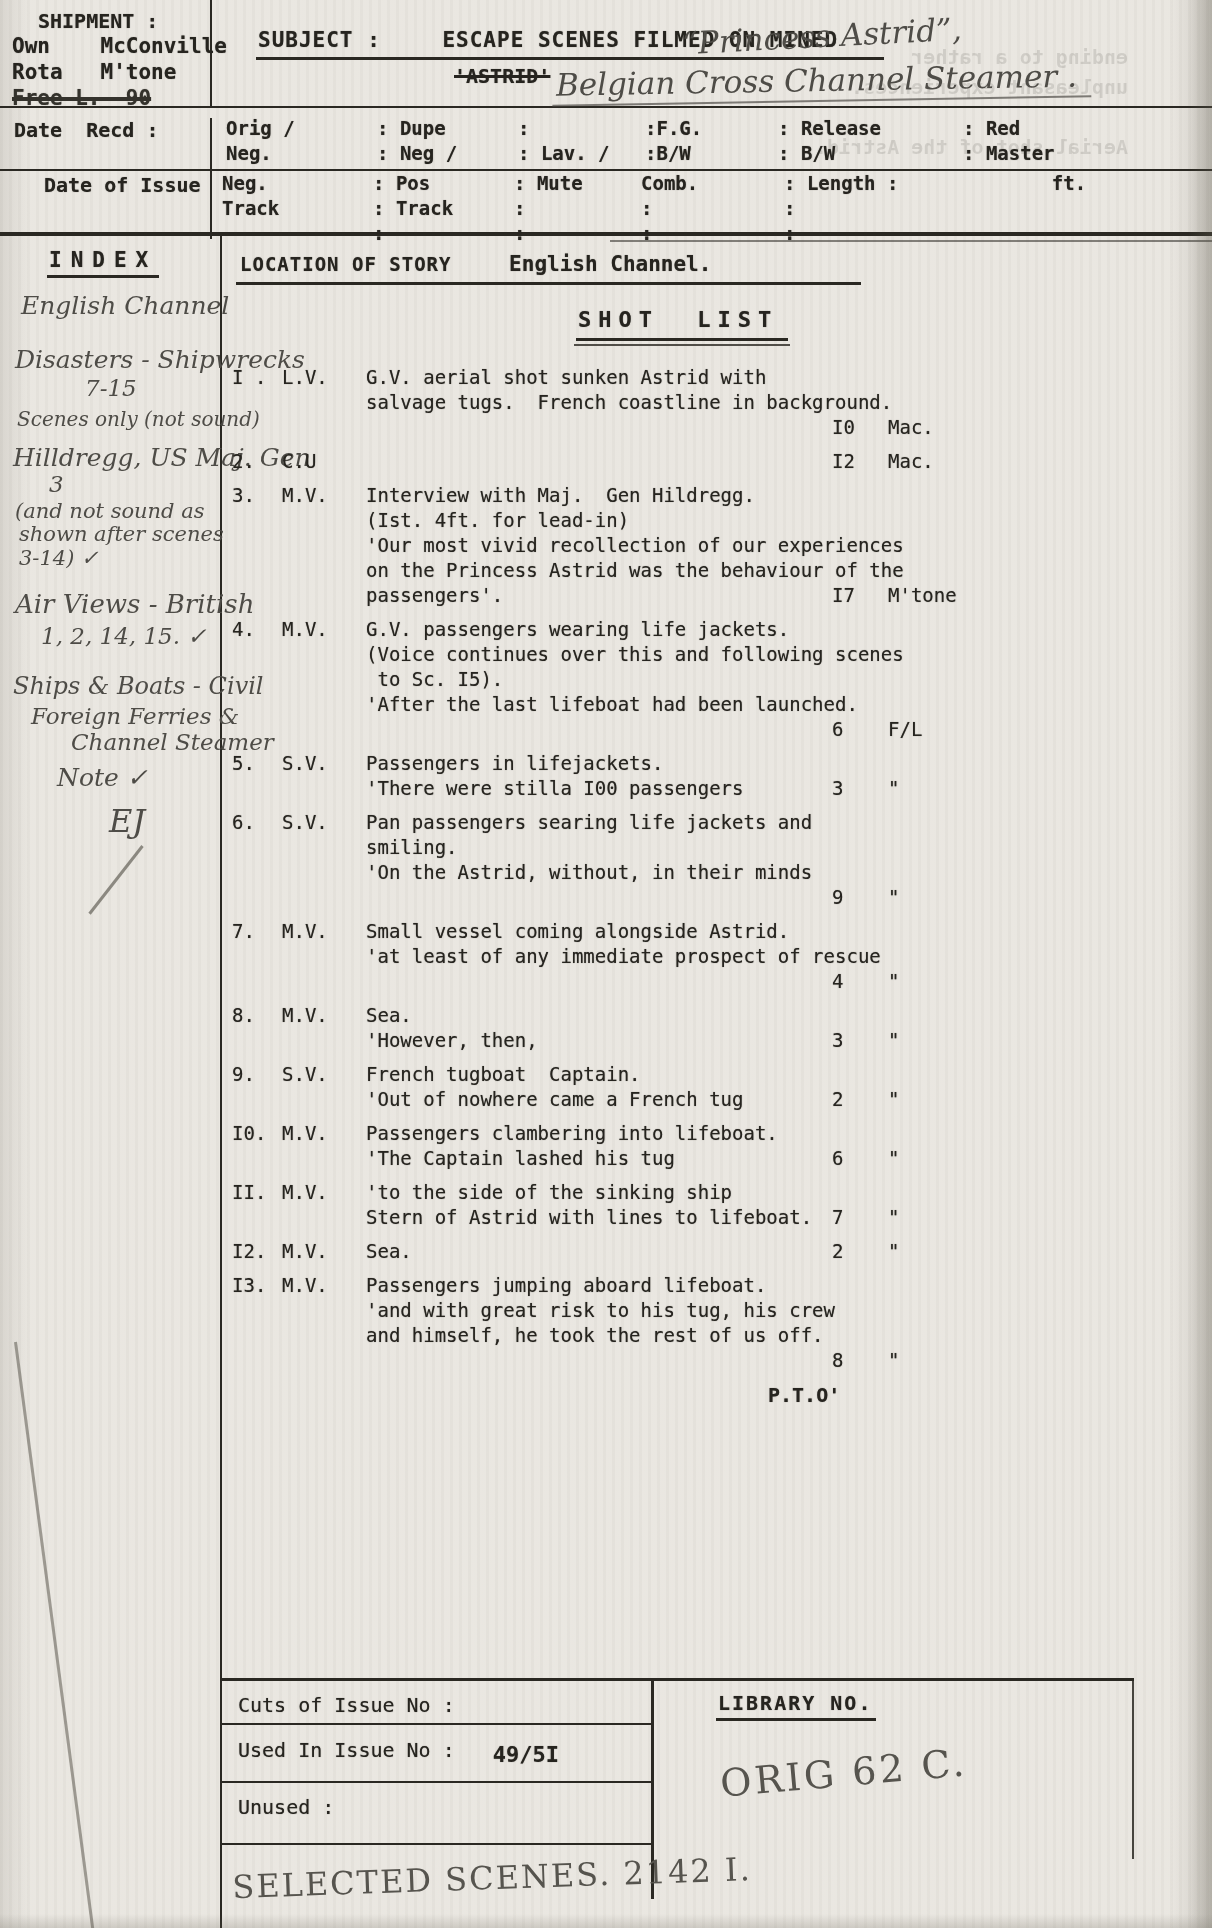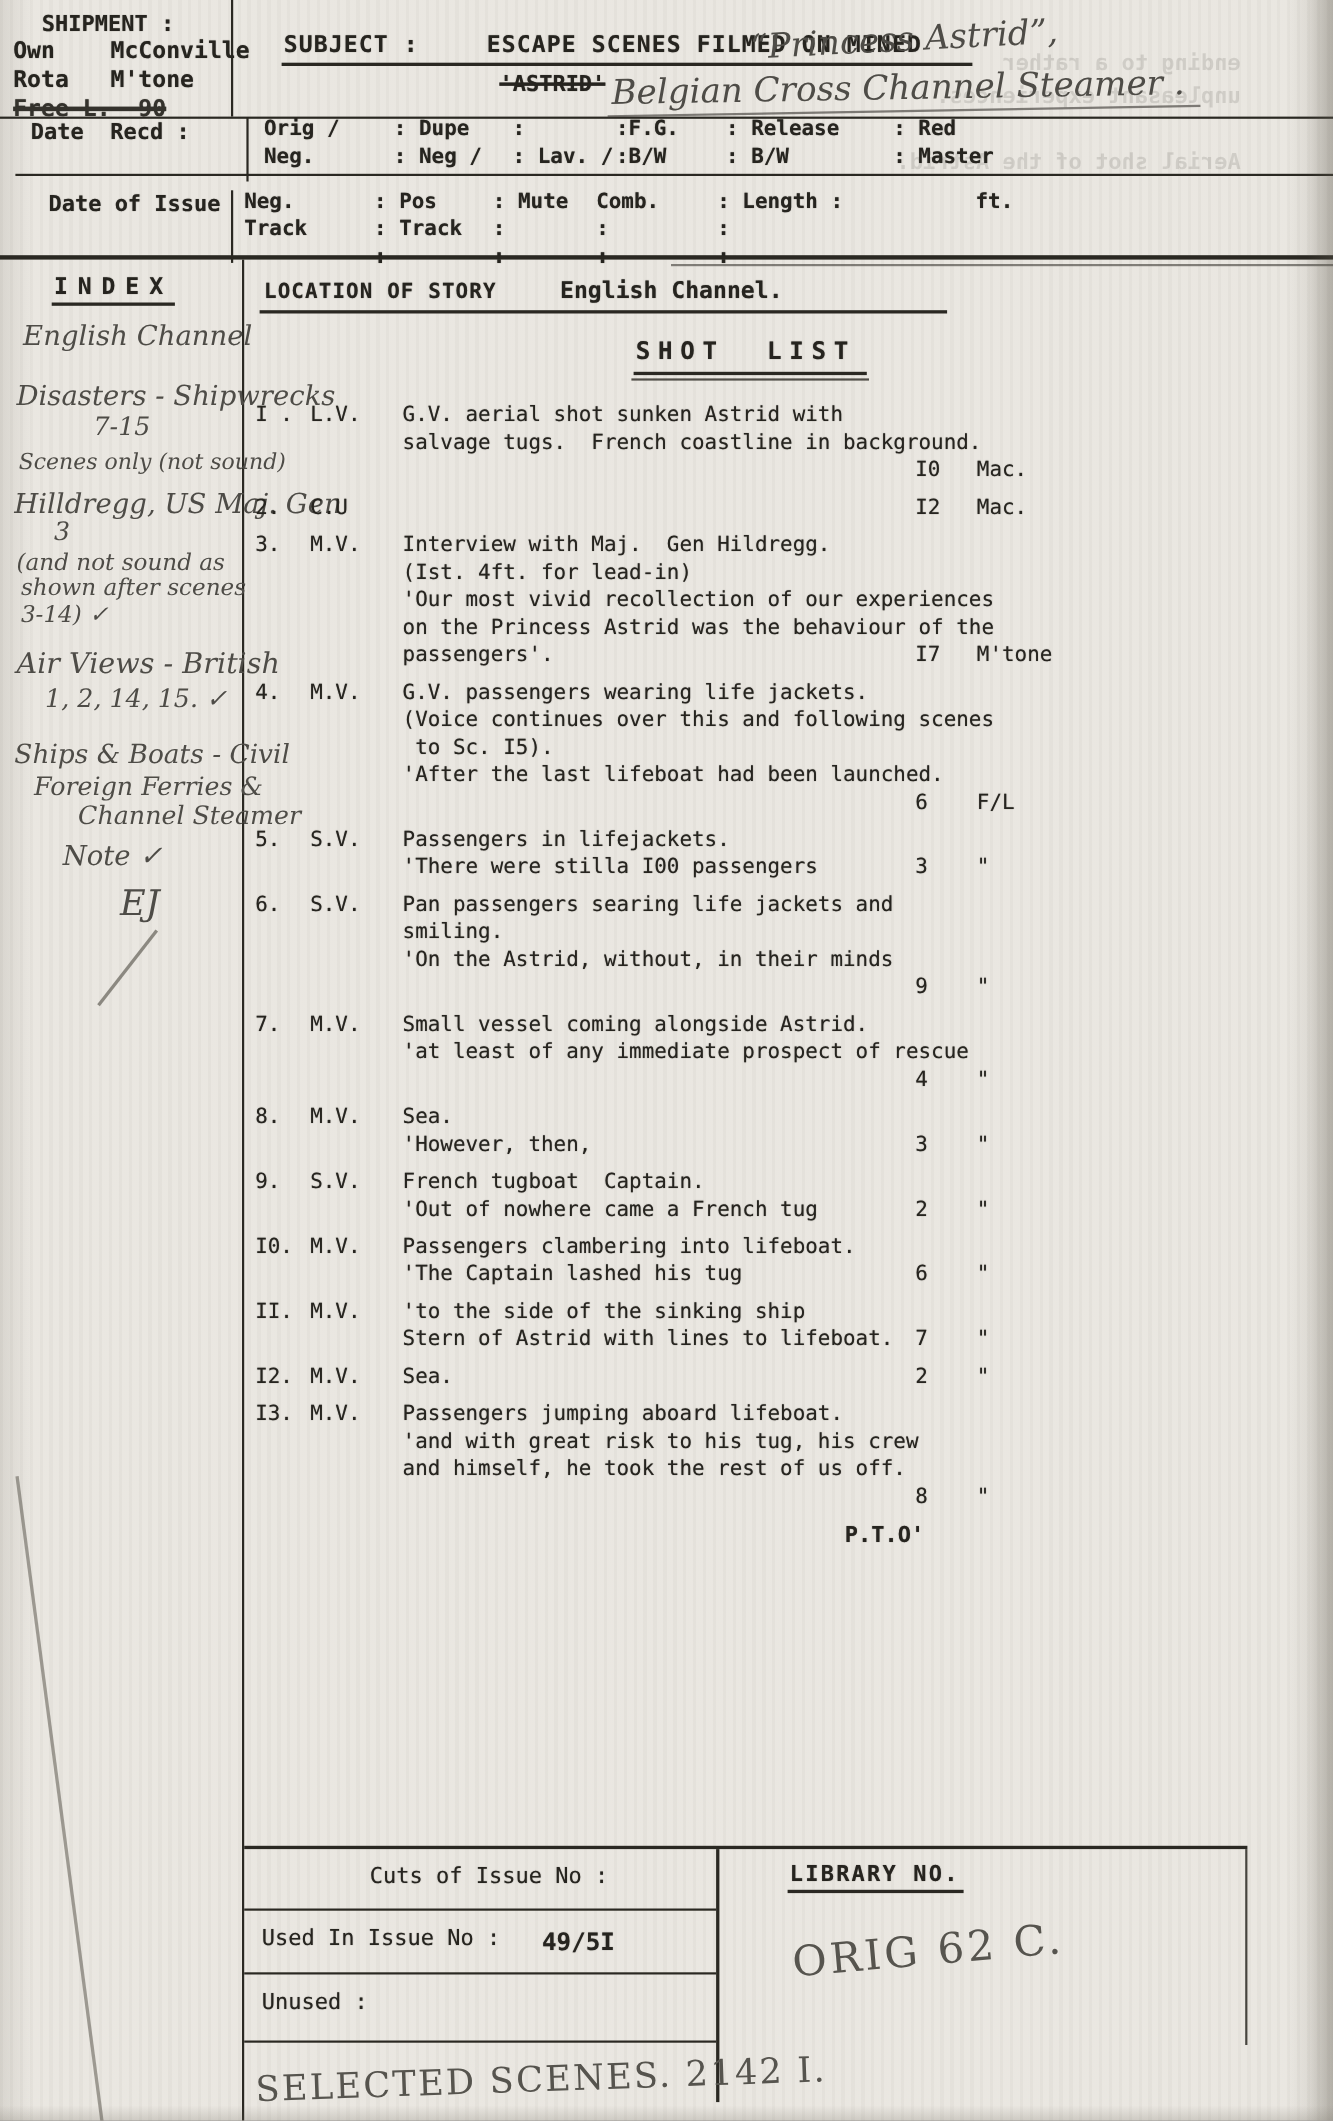--- a/index.html
+++ b/index.html
@@ -27,26 +27,26 @@
   .subj{position:absolute;left:214px;top:16px;right:0;height:108px;}
   .subj-line1{display:inline-block;margin:12px 0 0 42px;border-bottom:3px solid #2a2822;padding:0 46px 5px 2px;}
   .subj-label{font-size:21px;letter-spacing:1px;}
   .subj-title{font-size:21px;letter-spacing:1px;margin-left:52px;}
   .subj-hw1{position:absolute;left:468px;top:2px;font-size:31px;transform:rotate(-3deg);white-space:nowrap;}
   .subj-line2{margin:4px 0 0 240px;font-size:20px;display:inline-block;text-decoration:line-through;text-decoration-thickness:3px;}
   .subj-hw2{position:absolute;left:338px;top:46px;font-size:31px;transform:rotate(-1deg);white-space:nowrap;border-bottom:2px solid rgba(78,76,71,0.7);padding:0 14px 2px 4px;}
 
   
   .frm{position:absolute;left:0;right:0;}
-  .r2{top:100px;height:58px;border-bottom:2px solid #2a2822;margin-left:14px;}
+  .r2{top:111px;height:58px;border-bottom:2px solid #2a2822;}
   .r3{top:166px;height:66px;border-bottom:4px solid #2a2822;padding-left:39px;}
   .frm-label{position:absolute;left:0;top:7px;width:212px;height:100%;border-right:2px solid #2a2822;box-sizing:border-box;font-size:20px;}
   .r2 .frm-label{padding-left:14px;}
   .r3 .frm-label{padding-left:44px;}
-  .fcols{position:absolute;left:214px;top:5px;display:flex;}
+  .fcols{position:absolute;left:214px;top:5px;display:flex;gap:33px;}
   .fcol{font-size:19px;line-height:25px;white-space:pre;font-weight:bold;}
   .r2 .fcol:nth-child(1){width:118px;padding-left:12px;}
   .r2 .fcol:nth-child(2){width:108px;}
   .r2 .fcol:nth-child(3){width:94px;}
   .r2 .fcol:nth-child(4){width:100px;}
   .r2 .fcol:nth-child(5){width:152px;}
   .r2 .fcol:nth-child(6){width:150px;}
   .r3 .fcol:nth-child(1){width:118px;padding-left:8px;}
   .r3 .fcol:nth-child(2){width:108px;}
   .r3 .fcol:nth-child(3){width:94px;}
@@ -74,21 +74,21 @@
   .sn,.st{white-space:pre;}
   .sd{white-space:pre;}
   .foot{position:absolute;left:600px;bottom:0;white-space:pre;}
   .fn{display:inline-block;min-width:56px;}
   .pto{margin:10px 0 0 544px;font-size:20px;}
 
   
   .ftr{position:absolute;left:222px;top:1678px;width:912px;border-top:3px solid #2a2822;display:flex;}
   .ftr-left{width:432px;border-right:3px solid #2a2822;box-sizing:border-box;}
   .frow{border-bottom:2px solid #2a2822;box-sizing:border-box;padding:12px 0 0 16px;font-size:20px;white-space:pre;}
-  .frow:nth-child(1){height:56px;text-align:center;}
+  .frow:nth-child(1){height:44px;}
   .frow:nth-child(2){height:58px;}
   .frow:nth-child(3){height:62px;}
   .fval{font-size:22px;font-weight:bold;margin-left:38px;position:relative;top:5px;}
   .fnote{padding:16px 0 0 10px;font-size:32px;letter-spacing:2px;transform:rotate(-2deg);white-space:nowrap;}
   .ftr-right{flex:1;position:relative;height:178px;border-right:2px solid rgba(42,40,34,0.85);}
   .lib{display:inline-block;margin:10px 0 0 62px;font-size:20px;letter-spacing:2px;border-bottom:3px solid #2a2822;padding:0 4px 3px 2px;}
   .libval{position:absolute;left:66px;top:70px;font-size:38px;letter-spacing:3px;transform:rotate(-5deg);white-space:nowrap;}
 
   
   .bleed{position:absolute;left:688px;top:42px;width:440px;transform:scaleX(-1);opacity:0.14;filter:blur(0.5px);font-size:20px;font-weight:bold;line-height:30px;color:#3c3a34;white-space:pre;}

